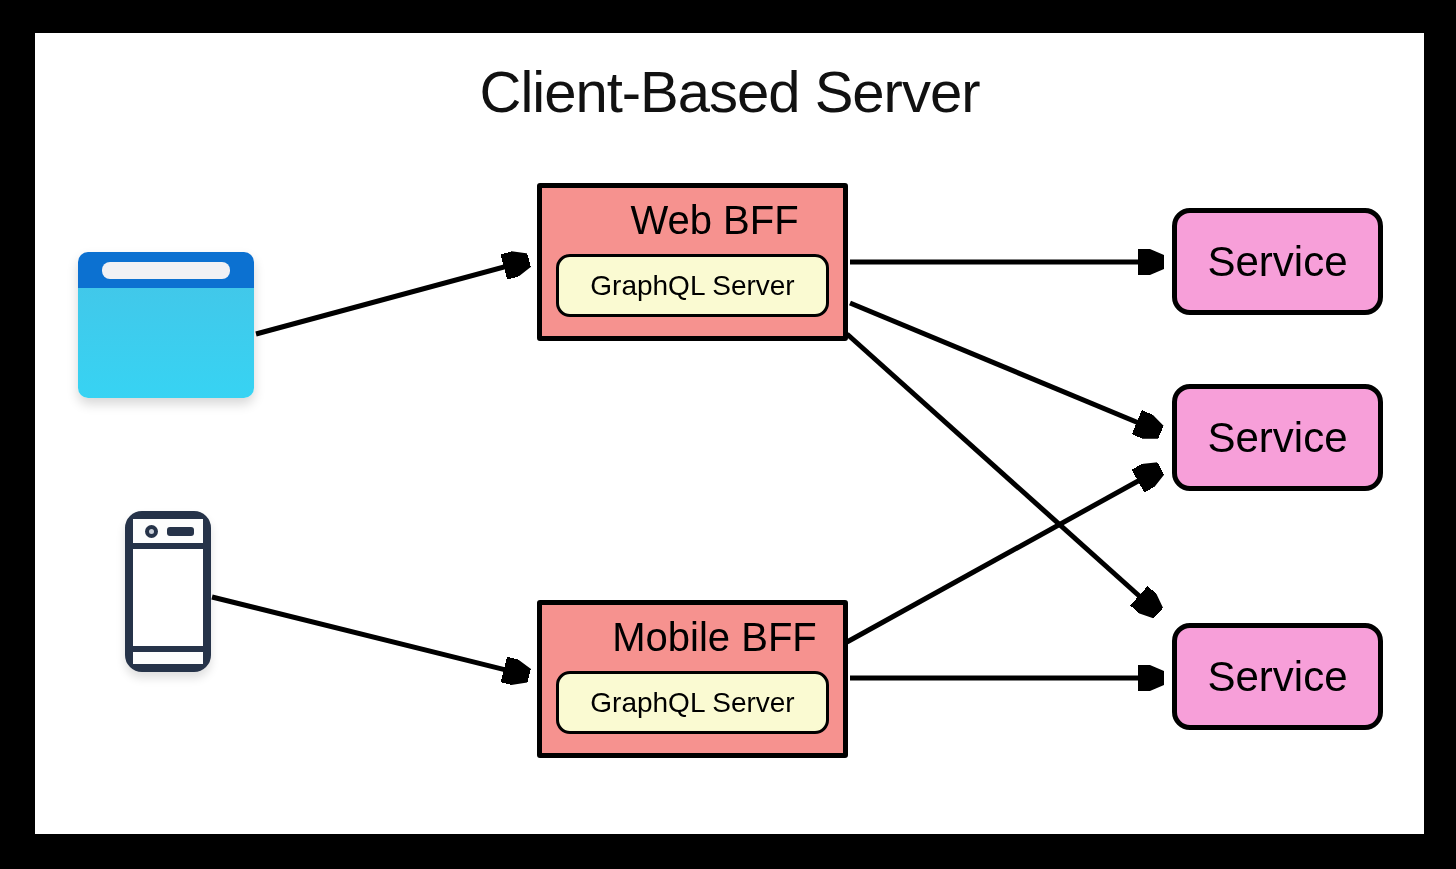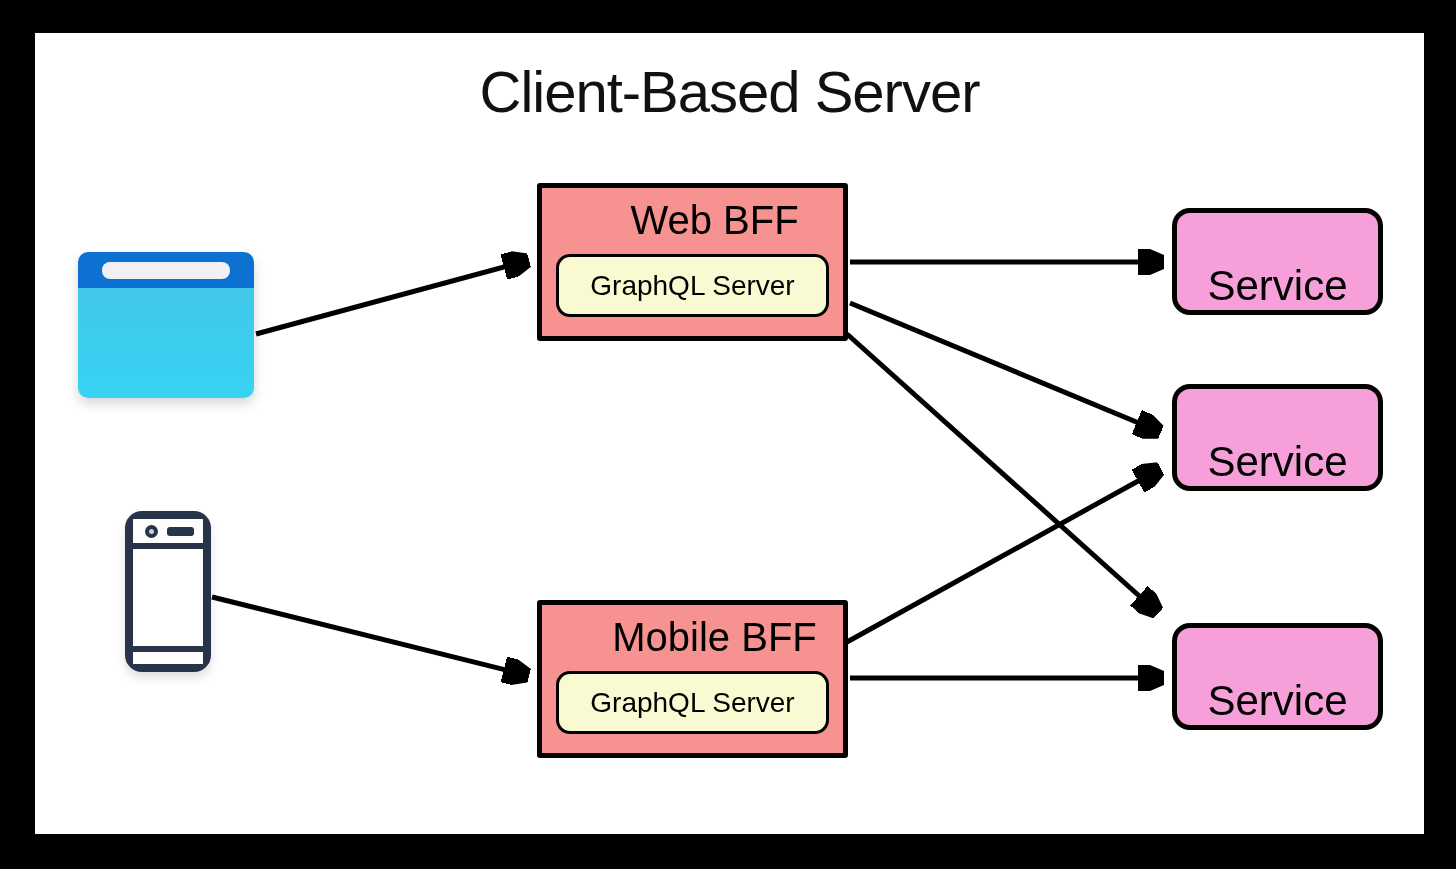--- a/index.html
+++ b/index.html
@@ -30,21 +30,21 @@
     position:absolute; left:14px; right:14px; top:66px; height:63px;
     box-sizing:border-box; background:#FAFAD2; border:3px solid #000;
     border-radius:14px; display:flex; align-items:center; justify-content:center;
     font-size:28px;
   }
 
   
   .service {
     position:absolute; left:1172px; width:211px; height:107px; box-sizing:border-box;
     background:#F79FD9; border:5px solid #000; border-radius:18px;
-    display:flex; align-items:flex-end; justify-content:center; font-size:42px;
+    display:flex; align-items:center; justify-content:center; font-size:42px;
   }
   .service-1 { top:208px; }
   .service-2 { top:384px; }
   .service-3 { top:623px; }
 
   
   .browser {
     position:absolute; left:78px; top:252px; width:176px; height:146px;
     border-radius:10px; overflow:hidden;
     box-shadow:0 6px 12px rgba(0,0,0,0.16);

